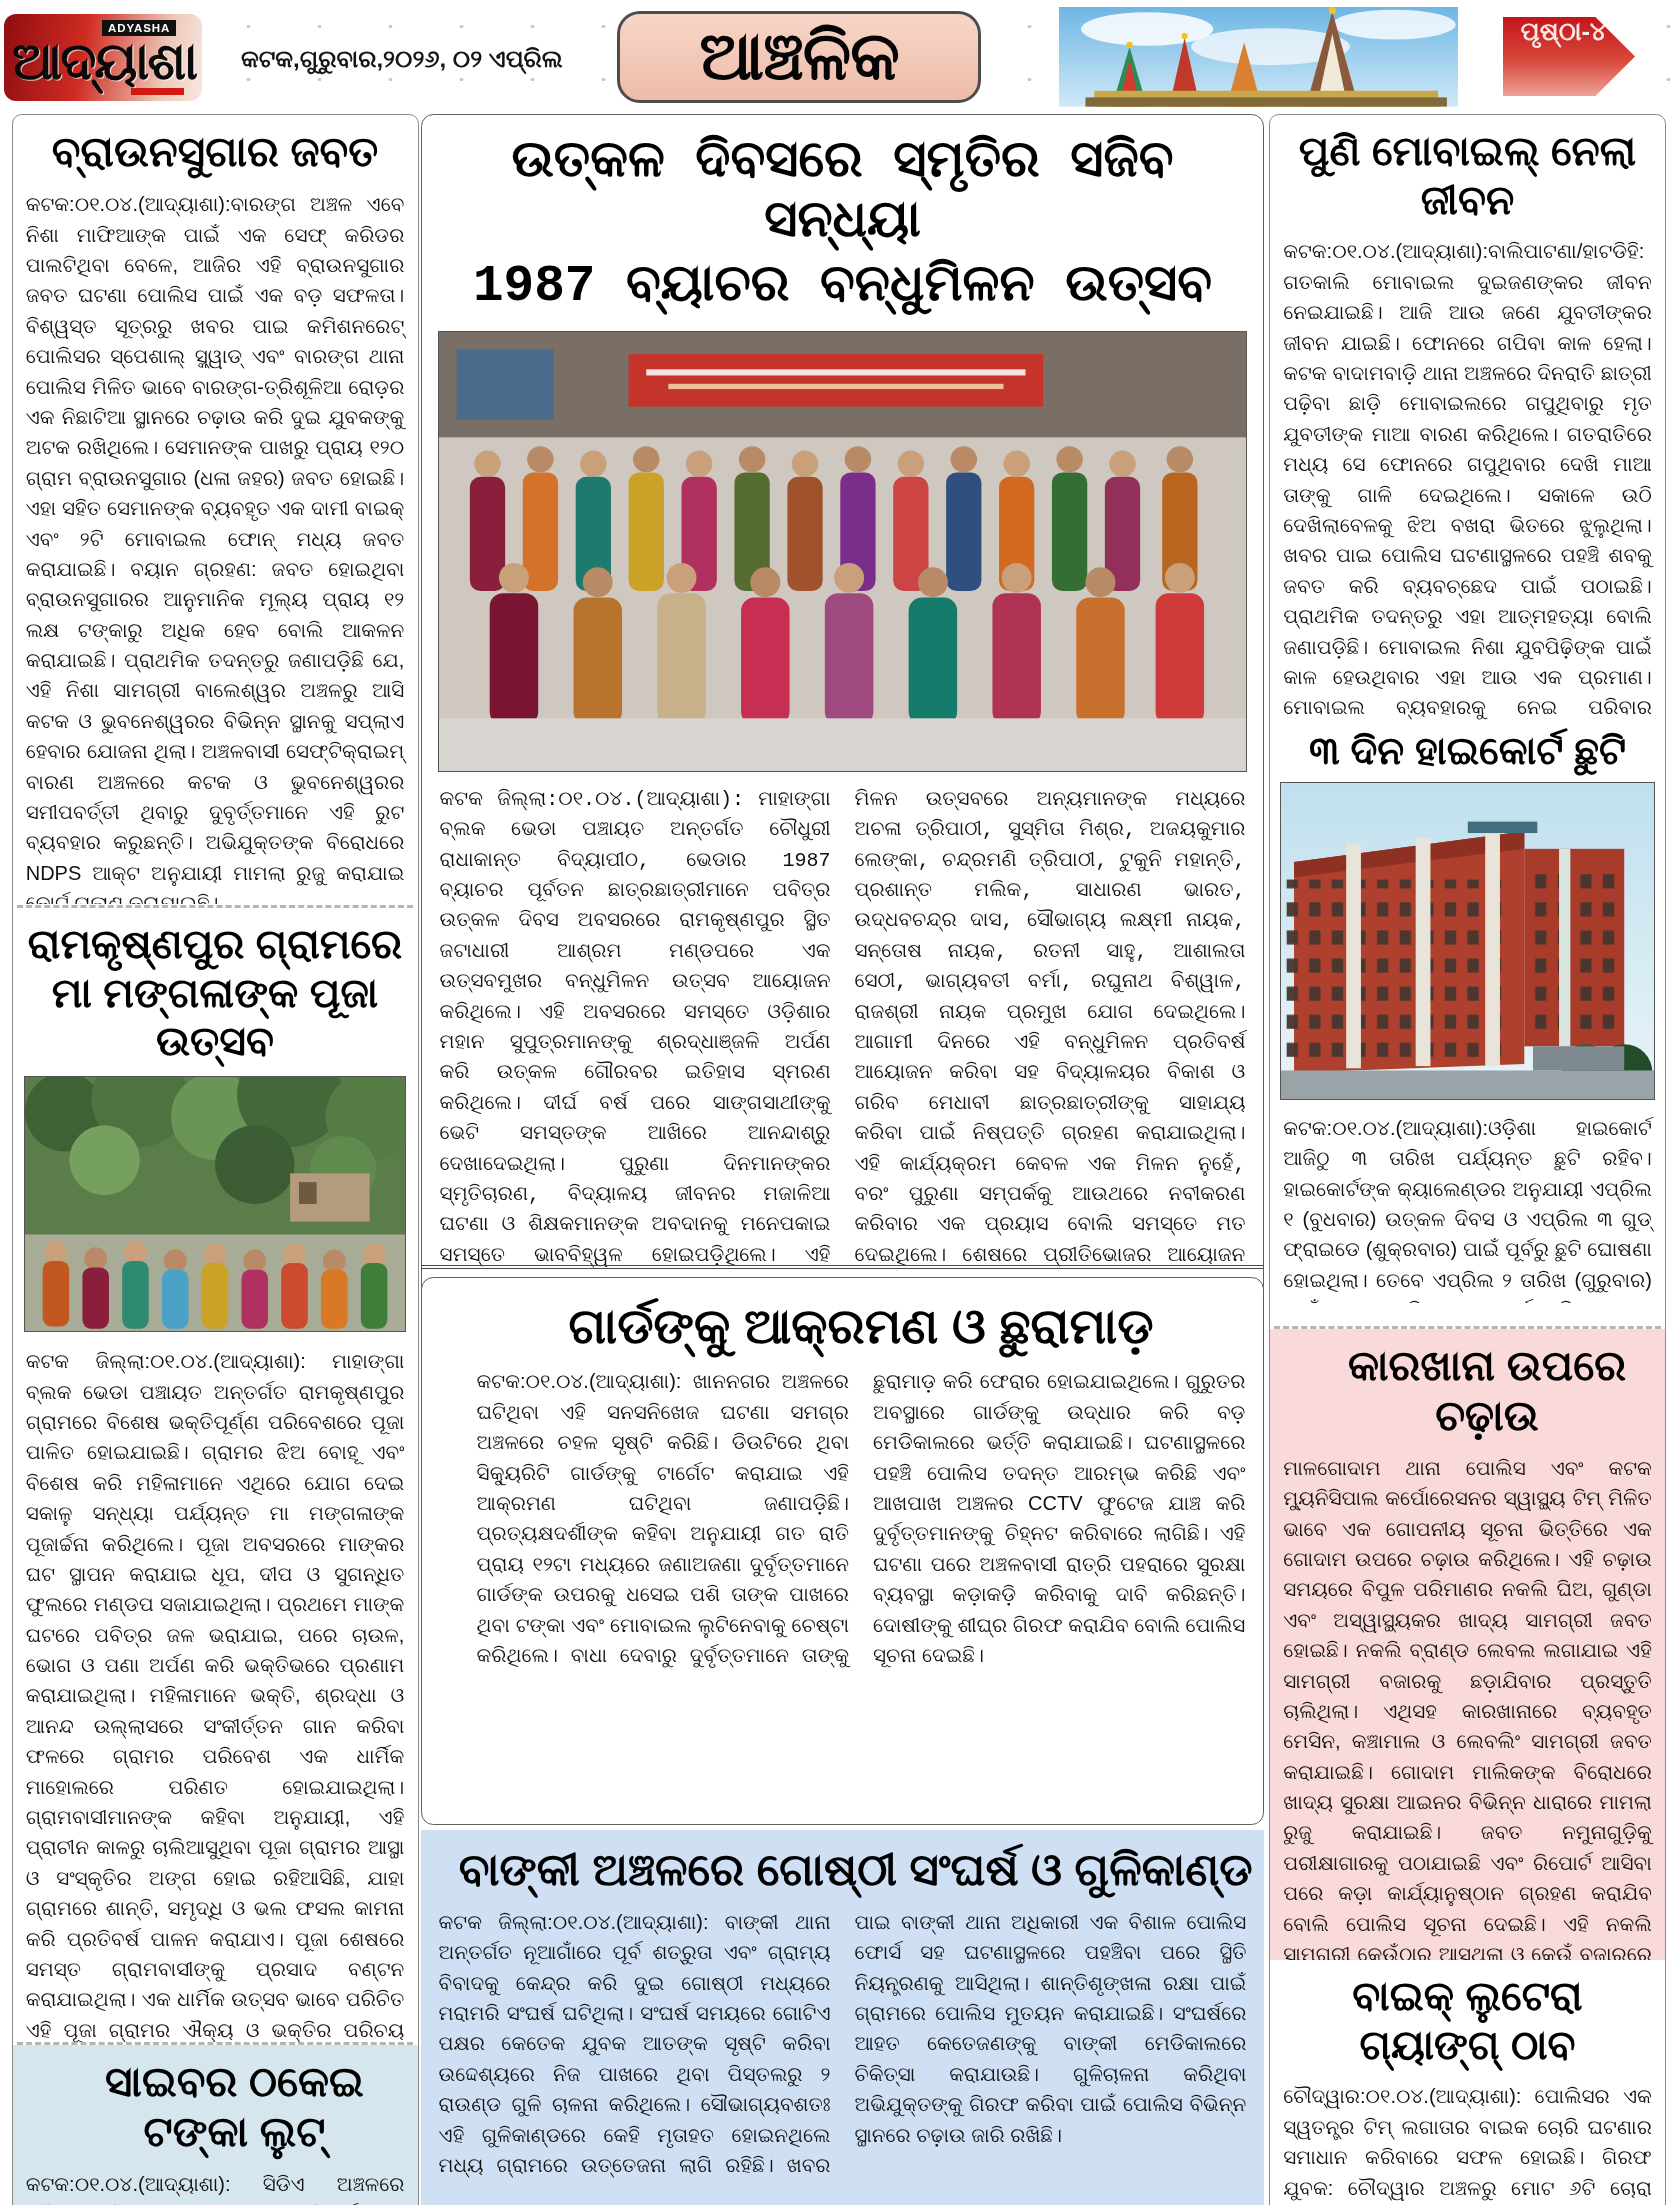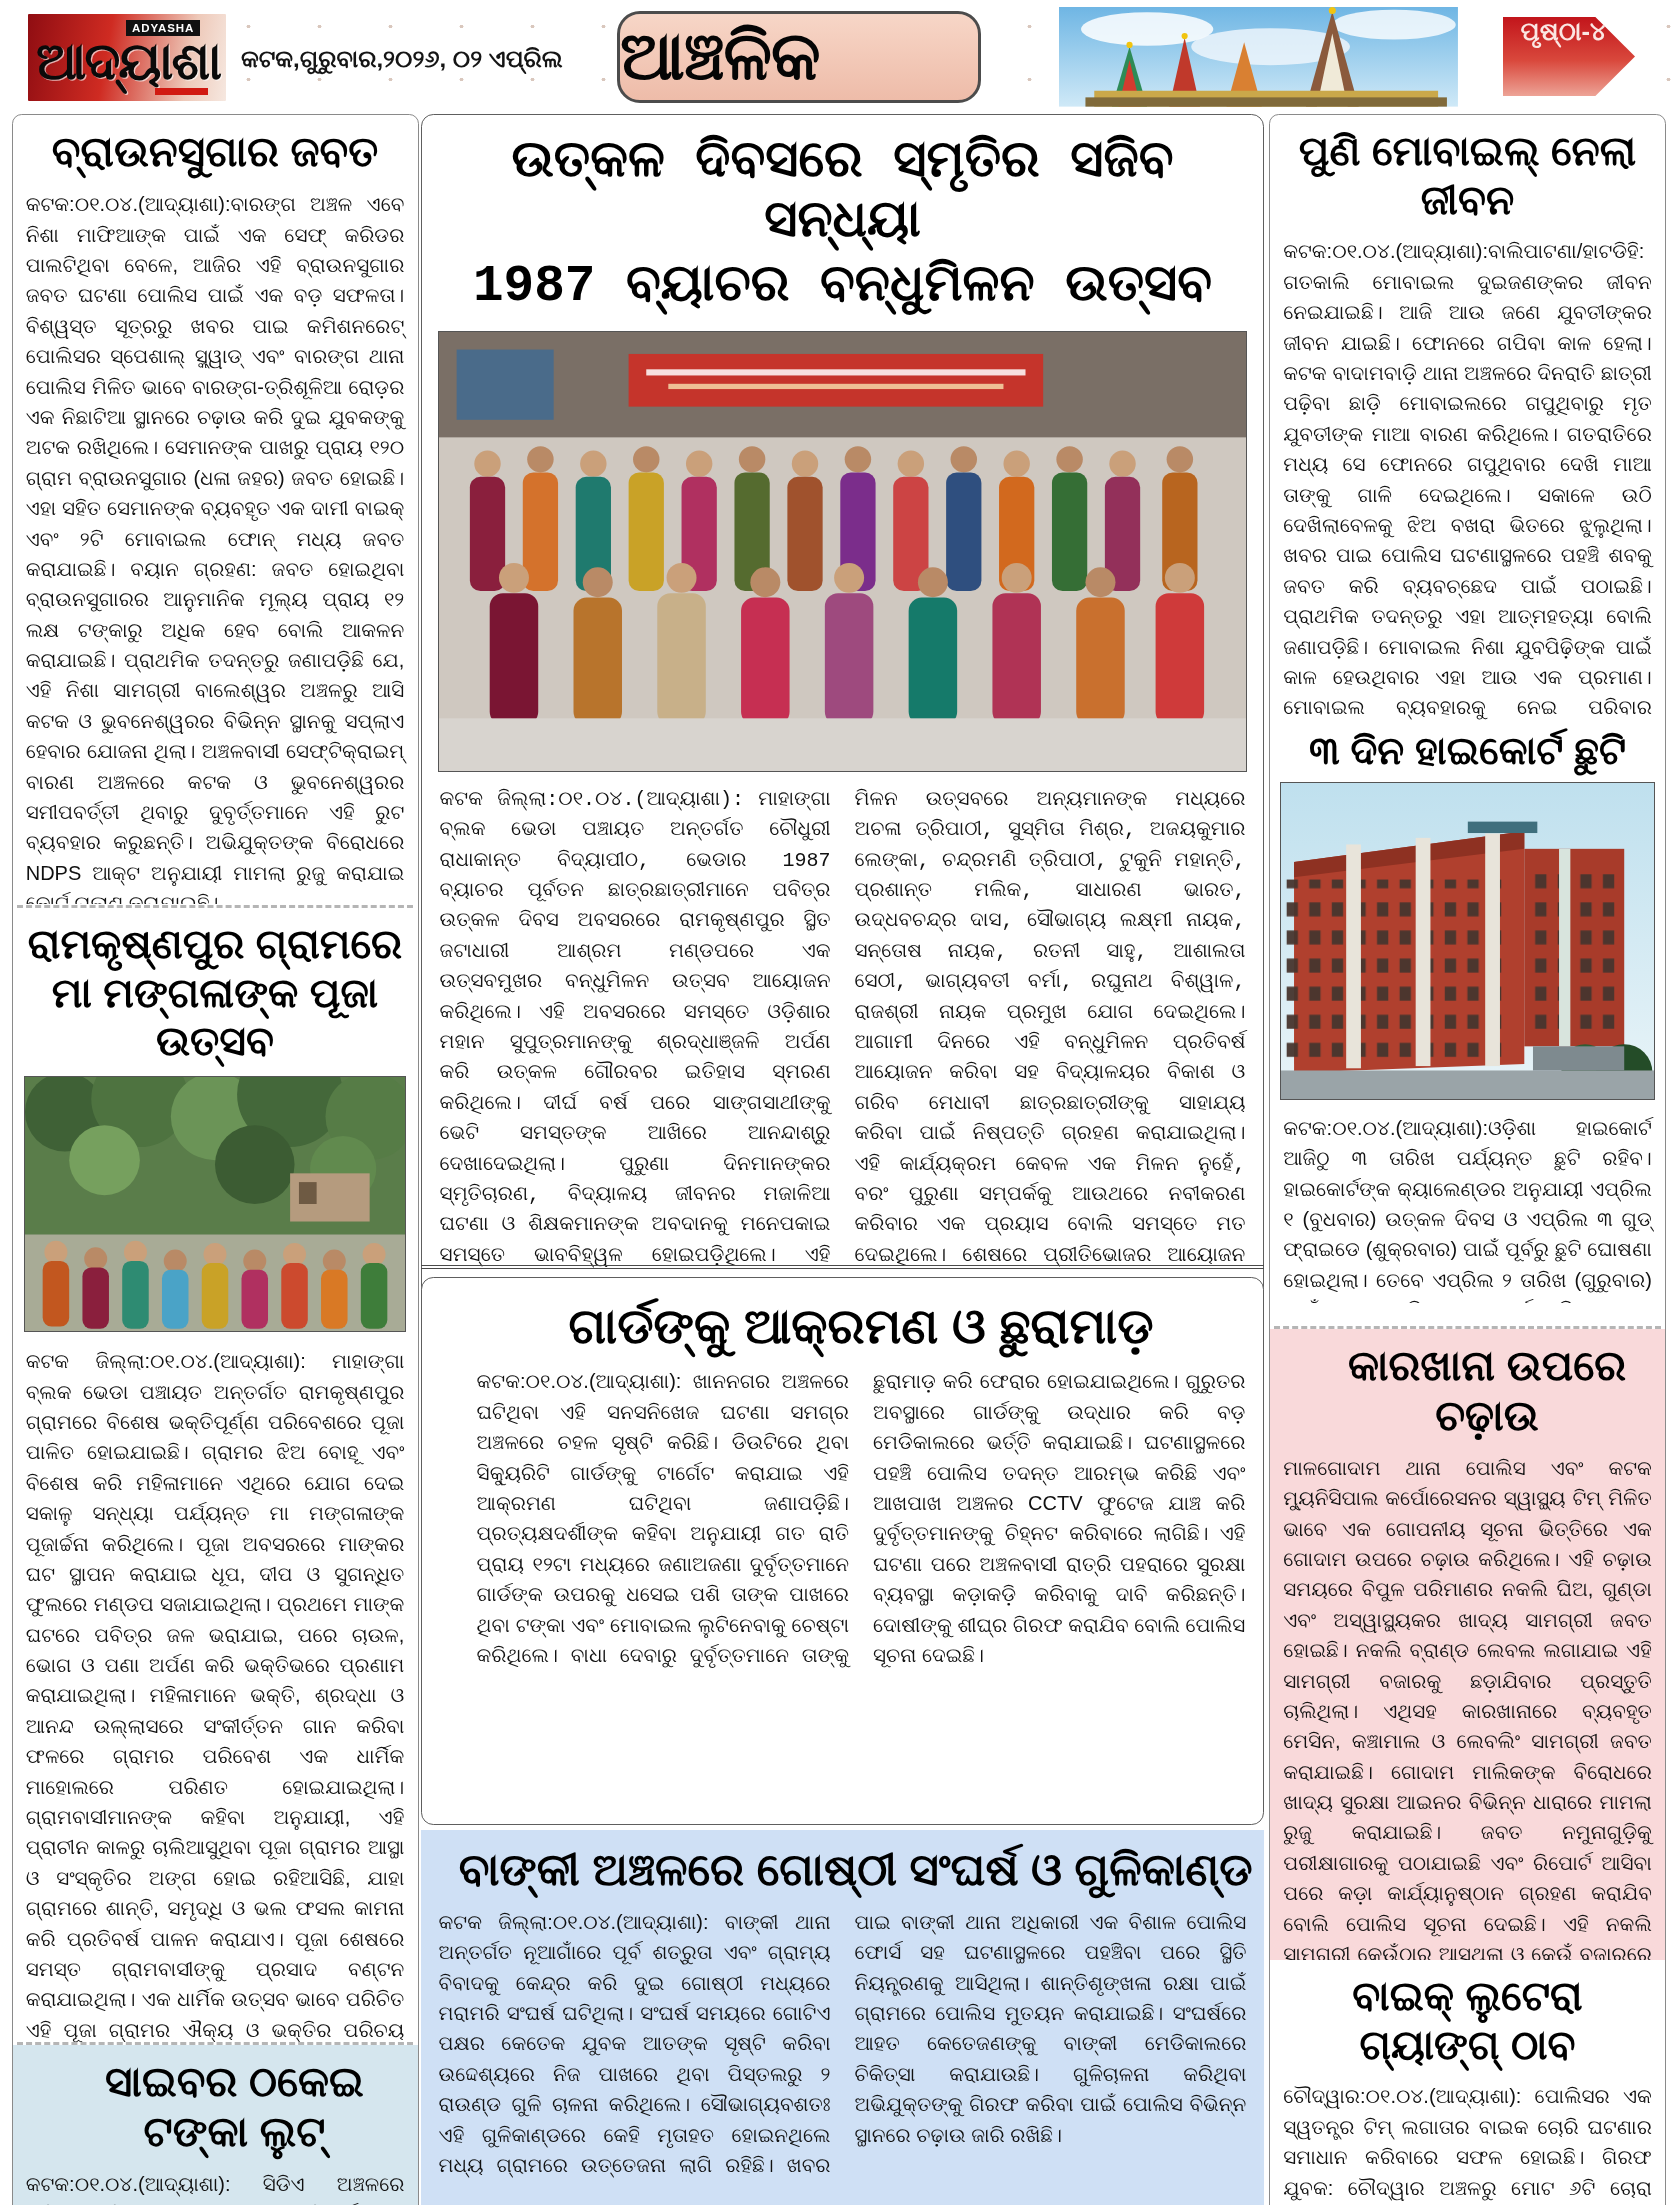--- a/index.html
+++ b/index.html
@@ -5,34 +5,34 @@
   * { box-sizing: border-box; margin: 0; padding: 0; }
   html,body { width: 1677px; height: 2748px; background: #ffffff;
     font-family: "Liberation Sans", sans-serif; color: #111; position: relative; }
   .abs { position: absolute; }
 
   
   .header { left:0; top:0; width:1677px; height:112px;
     background: linear-gradient(180deg,#fbf3ee,#f9efe9);
     background-image: radial-gradient(#d9c7bd 1.8px, transparent 2.2px);
     background-size: 71px 53px; }
-  .masthead { left:28px; top:14px; width:198px; height:87px; border-radius:1px;
+  .masthead { left:4px; top:14px; width:198px; height:87px; border-radius:12px;
     background: linear-gradient(100deg,#8f0d12 0%,#cf2b22 40%,#eec9b9 80%,#f6e8e0 100%);
     overflow:hidden; }
   .masthead .odia-logo { position:absolute; left:8px; top:17px; font-size:52px; font-weight:bold;
     color:#0a0a0a; text-shadow: 1.3px 1.3px 0 #ffffffaa; letter-spacing:-1.8px; }
   .masthead .badge { position:absolute; right:25.6px; top:6.2px; background:#111; color:#fff;
     font-size:11.5px; font-weight:bold; padding:1.8px 6.2px; letter-spacing:0.9px; }
   .masthead .live-bar { position:absolute; right:17.6px; bottom:6.2px; width:53px; height:7px; background:#d11a12; }
   .dateline { left:241px; top:41px; width:335px; height:35px; display:flex; align-items:center;
     font-size:24px; font-weight:bold; color:#151515; }
   .title-box { left:617px; top:10.6px; width:364px; height:92px;
     border:3.1px solid #4c4c4c; border-radius:23px;
     background: linear-gradient(180deg,#f7d6c7,#eebca9);
-    display:flex; align-items:center; }
+    display:flex; align-items:center; justify-content:center; }
   .title-box .t { font-size:67px; font-weight:bold; color:#050505; letter-spacing:-0.9px; }
   .temple-photo { left:1059px; top:7px; width:399px; height:100px; overflow:hidden; }
   .page-arrow { left:1503px; top:17px; width:132px; height:79px;
     clip-path: polygon(0 0, 70% 0, 100% 50%, 70% 100%, 0 100%);
     background: linear-gradient(180deg,#c2151b 0%,#d9483c 55%,#eda396 100%);
     display:flex; align-items:flex-start; }
   .page-arrow .p { font-size:25.6px; font-weight:bold; color:#fbe7e3; margin-left:17.6px; }
 
   
   .panel { border:1.8px solid #8a8a8a; border-radius:9.7px; background:#fff; overflow:hidden;

